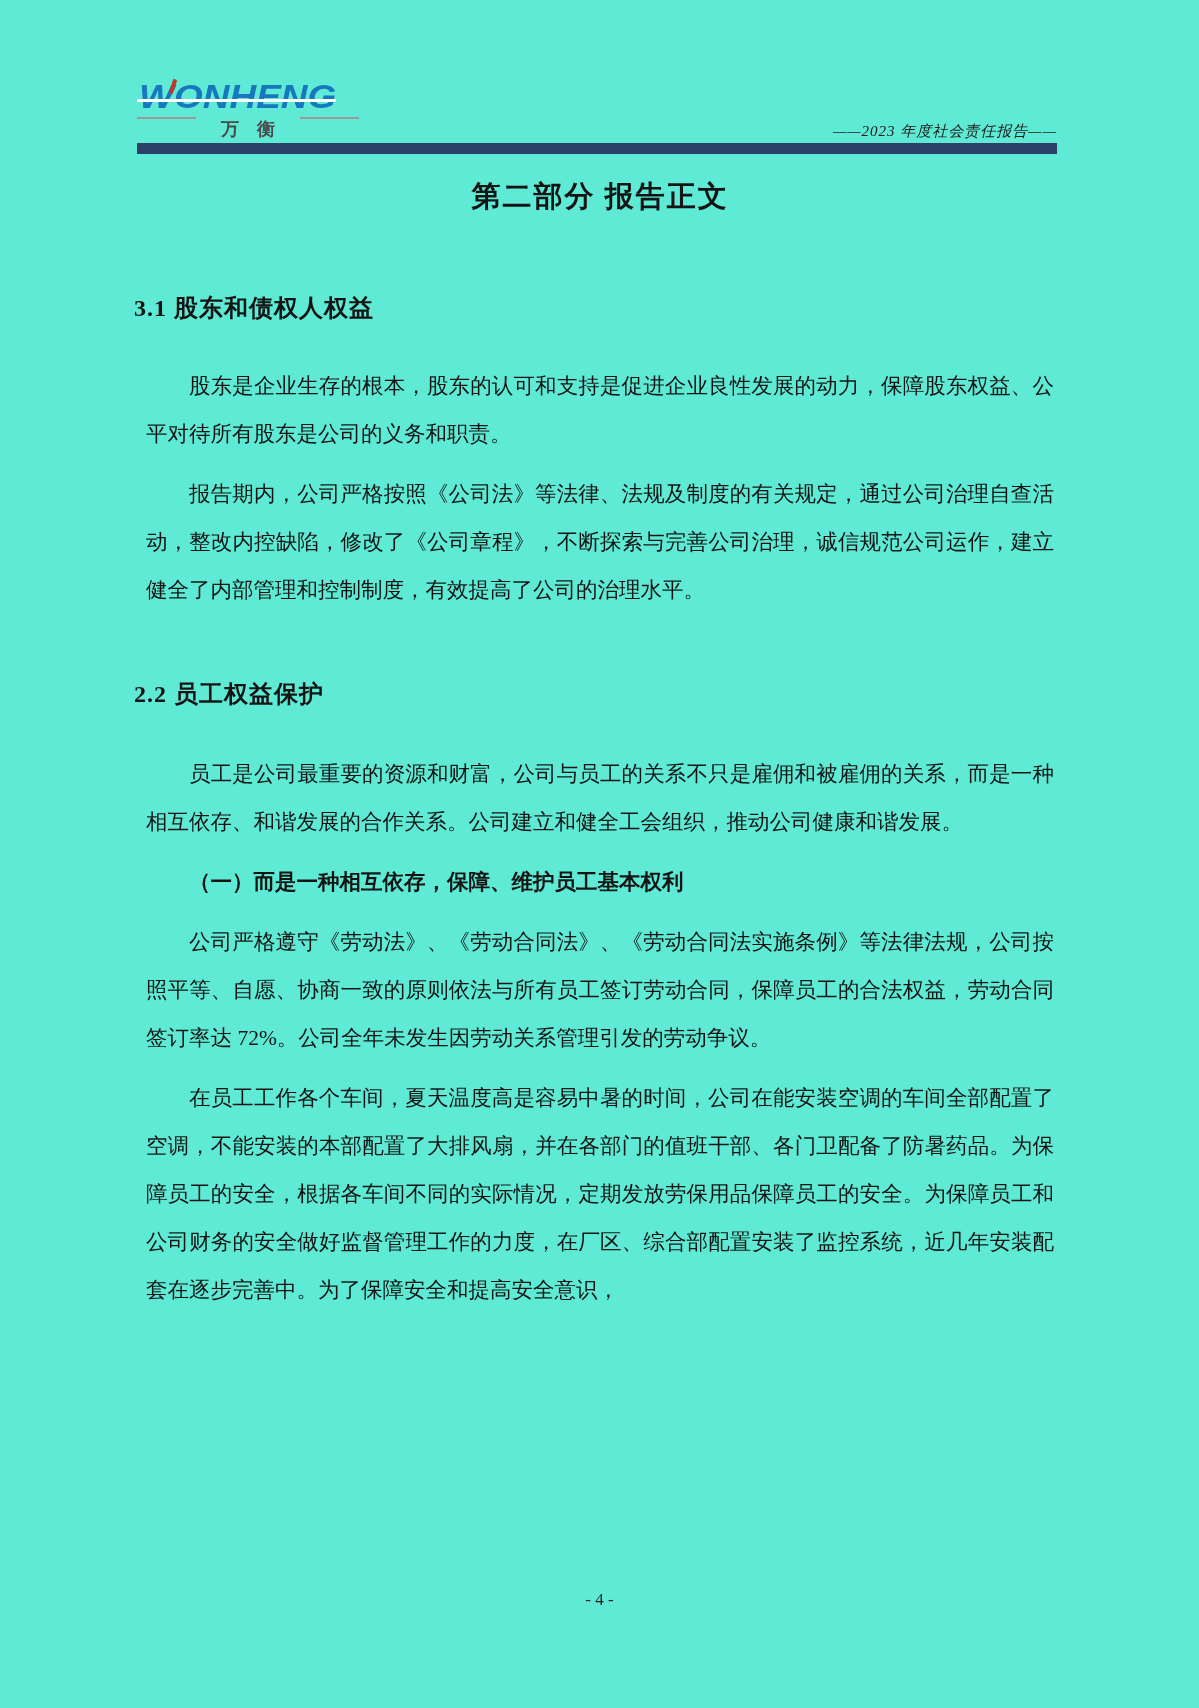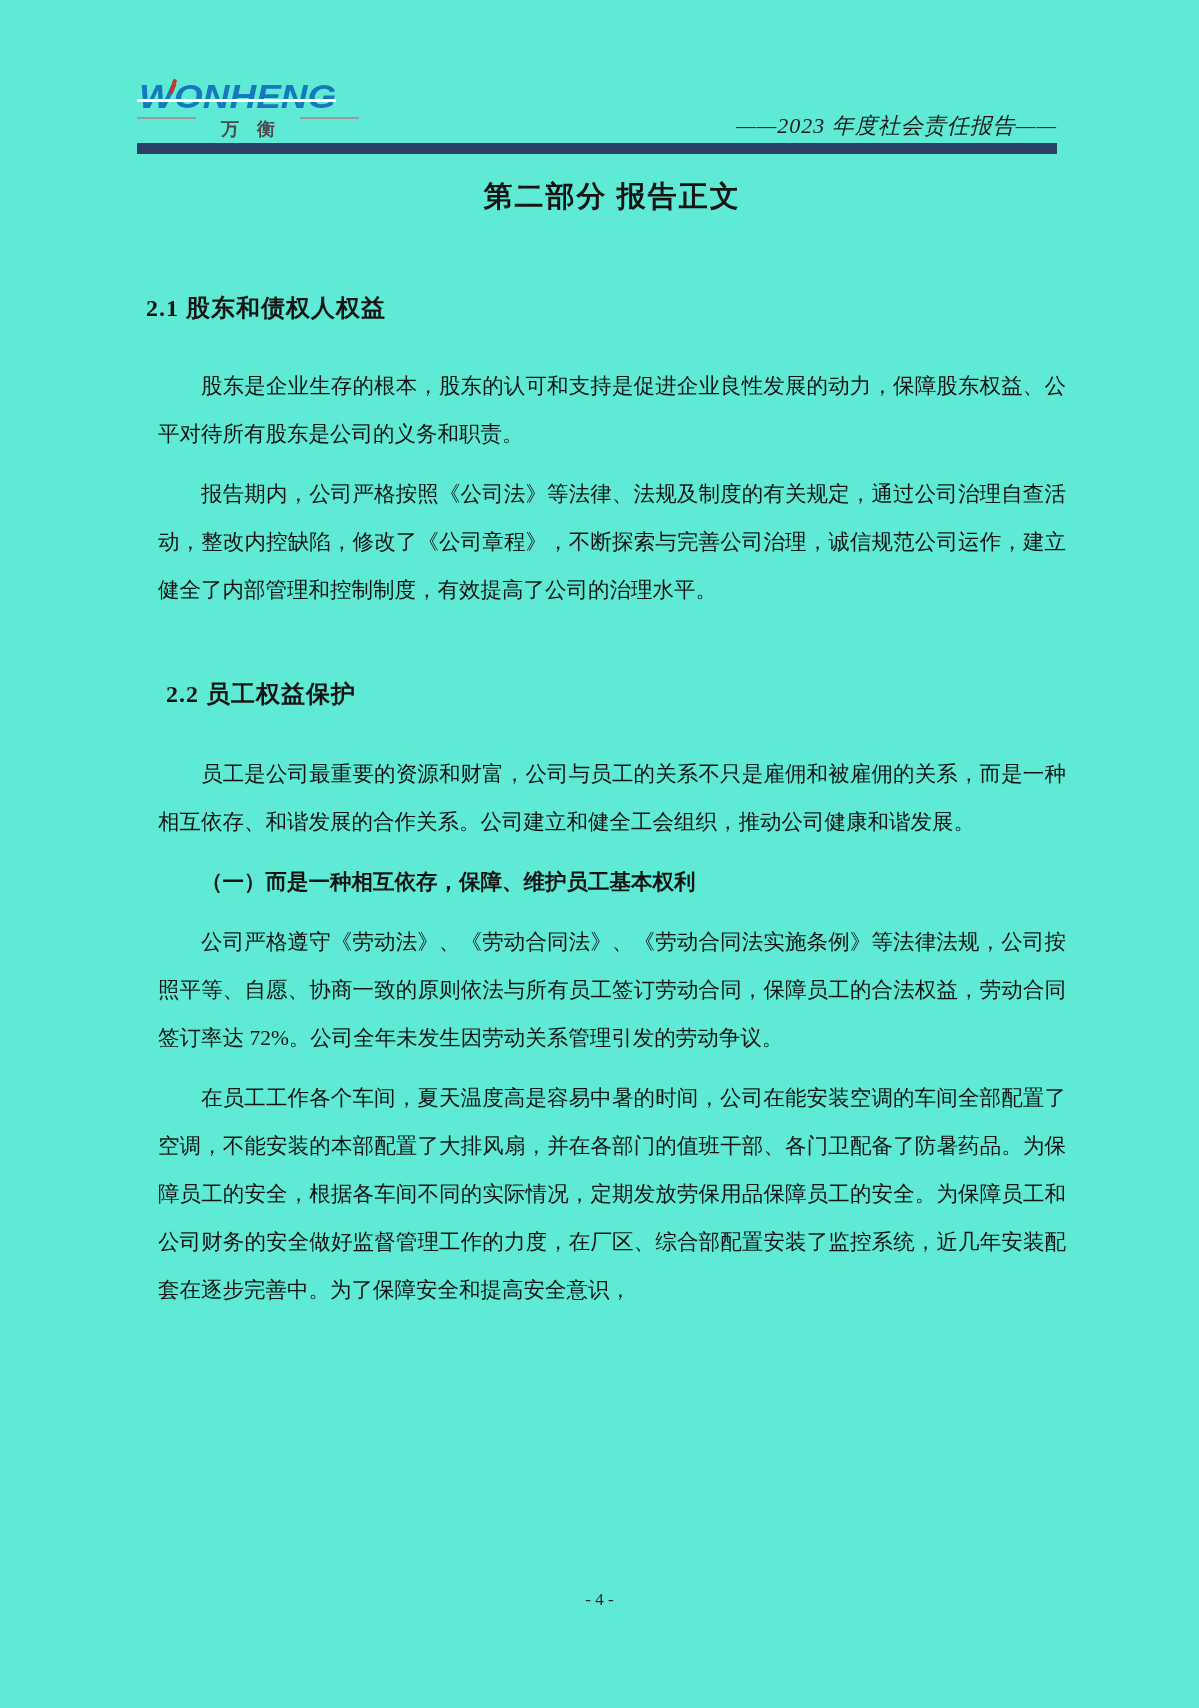--- a/index.html
+++ b/index.html
@@ -36,43 +36,43 @@
     background:#c0392b; transform:rotate(18deg); border-radius:1px;
   }
   .logo-cn { display:flex; align-items:flex-start; gap:7px; margin-top:1px; width:222px; }
   .logo-line { flex:1; height:2px; background:#9b9b9b; }
   .logo-cn-text {
     font-size:18px; font-weight:bold; color:#4a4a4a;
     letter-spacing:18px; text-indent:18px; white-space:nowrap;
     font-family:"Liberation Serif","DejaVu Serif",serif;
   }
   .report-label {
-    font-size:22px; font-style:italic; letter-spacing:1px;
+    font-size:15px; font-style:italic; letter-spacing:1px;
     color:#1a1a1a; padding-bottom:0px;
     font-family:"Liberation Serif","DejaVu Serif",serif;
   }
   .header-bar {
     position:absolute; left:137px; top:143px; width:920px; height:11px;
     background:#2b4266;
   }
 
   
   .content {
-    position:absolute; left:146px; top:168px; width:932px;
+    position:absolute; left:134px; top:168px; width:932px;
     font-size:21.5px; line-height:48px;font-family:Liberation Serif, serif;
   }
   .doc-title {
     text-align:center; font-size:29px; font-weight:bold;
     line-height:40px; margin-top:8px; letter-spacing:2px;
   }
   h2.sec {
     font-size:24px; font-weight:bold; line-height:32px; letter-spacing:1px;
   }
   h2.sec-1 { margin-top:76px; margin-bottom:38px; }
-  h2.sec-2 { margin-top:64px; margin-bottom:40px;margin-left:20px; }
+  h2.sec-2 { margin-top:64px; margin-bottom:40px; }
   .content p {
     text-align:justify; text-indent:2em; margin:12px;
   }
   .content p.subhead { font-weight:bold; }
 
   
   .footer {
     position:absolute; left:0; right:0; bottom:98px;
     text-align:center; font-size:17px; color:#222;
     font-family:"Liberation Serif","DejaVu Serif",serif;
@@ -97,21 +97,21 @@
       </div>
     </div>
     <div class="report-label">——2023 年度社会责任报告——</div>
   </div>
 
   <div class="header-bar"></div>
 
   <div class="content">
     <h1 class="doc-title">第二部分 报告正文</h1>
 
-    <h2 class="sec sec-1">2.1 股东和债权人权益</h2>
+    <h2 class="sec sec-1">3.1 股东和债权人权益</h2>
     <p>股东是企业生存的根本，股东的认可和支持是促进企业良性发展的动力，保障股东权益、公平对待所有股东是公司的义务和职责。</p>
     <p>报告期内，公司严格按照《公司法》等法律、法规及制度的有关规定，通过公司治理自查活动，整改内控缺陷，修改了《公司章程》，不断探索与完善公司治理，诚信规范公司运作，建立健全了内部管理和控制制度，有效提高了公司的治理水平。</p>
 
     <h2 class="sec sec-2">2.2 员工权益保护</h2>
     <p>员工是公司最重要的资源和财富，公司与员工的关系不只是雇佣和被雇佣的关系，而是一种相互依存、和谐发展的合作关系。公司建立和健全工会组织，推动公司健康和谐发展。</p>
     <p class="subhead">（一）而是一种相互依存，保障、维护员工基本权利</p>
     <p>公司严格遵守《劳动法》、《劳动合同法》、《劳动合同法实施条例》等法律法规，公司按照平等、自愿、协商一致的原则依法与所有员工签订劳动合同，保障员工的合法权益，劳动合同签订率达 72%。公司全年未发生因劳动关系管理引发的劳动争议。</p>
     <p>在员工工作各个车间，夏天温度高是容易中暑的时间，公司在能安装空调的车间全部配置了空调，不能安装的本部配置了大排风扇，并在各部门的值班干部、各门卫配备了防暑药品。为保障员工的安全，根据各车间不同的实际情况，定期发放劳保用品保障员工的安全。为保障员工和公司财务的安全做好监督管理工作的力度，在厂区、综合部配置安装了监控系统，近几年安装配套在逐步完善中。为了保障安全和提高安全意识，</p>
   </div>
 

